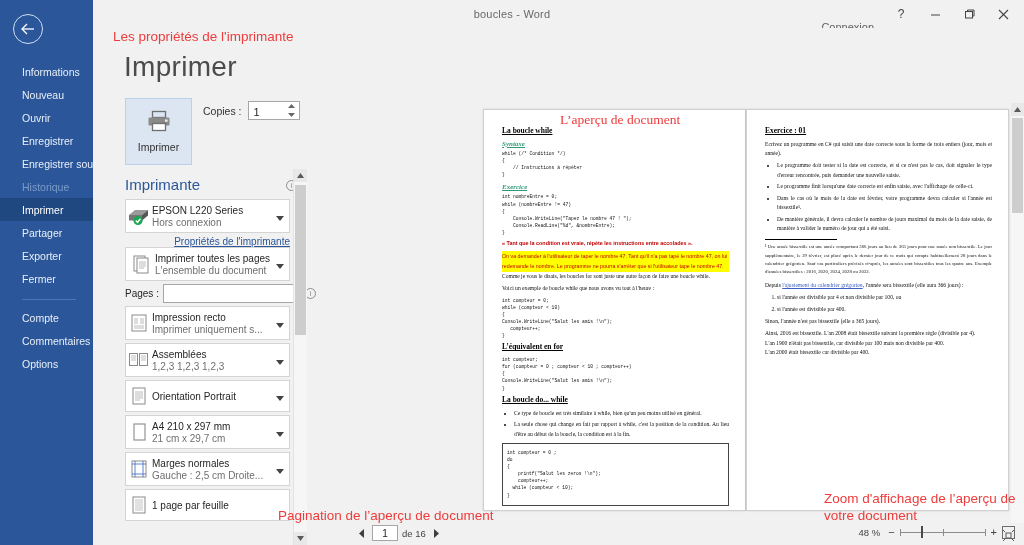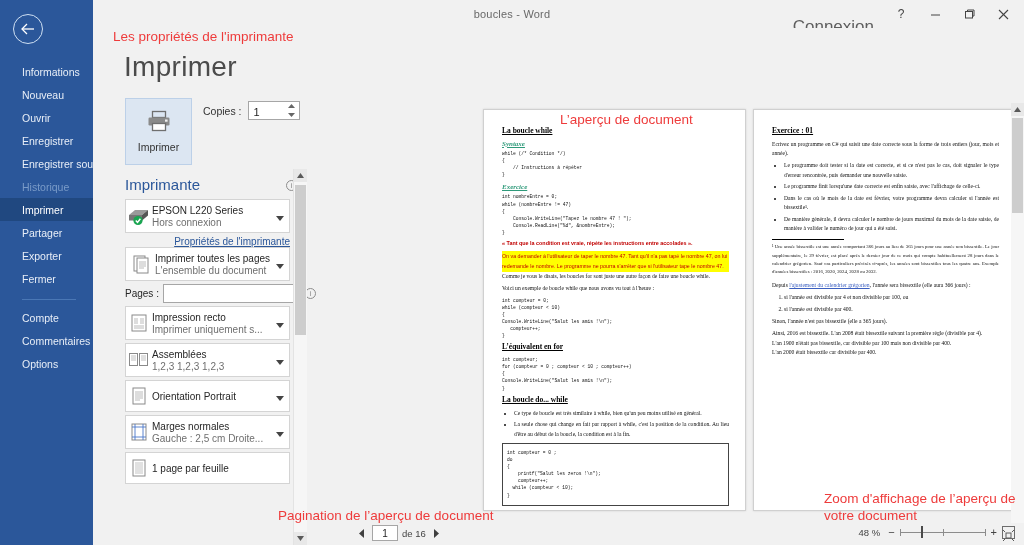--- a/index.html
+++ b/index.html
@@ -14,21 +14,21 @@
   .titlebar {
     position: absolute; left: 0; top: 0; width: 1024px; height: 28px;
     background: #f1f1f1; display: flex; align-items: center;
   }
   .title-text {
     position: absolute; left: 0; right: 0; text-align: center;
     font-size: 11px; color: #696969; letter-spacing: .2px;
   }
   .tb-right { position: absolute; right: 4px; top: 0; height: 28px;
               display: flex; align-items: center; }
-  .tb-item { font-size: 17px; color: #5e5e5e; padding: 0 10px;
+  .tb-item { font-size: 11px; color: #5e5e5e; padding: 0 10px;
              height: 28px; display: flex; align-items: center; margin-top: 25px; }
   .tb-btn { width: 34px; height: 28px; display: flex; align-items: center;
             justify-content: center; color: #444; font-size: 12px; }
   .tb-btn svg { display: block; }
 
   
   .rail {
     position: absolute; left: 0; top: 0; width: 93px; height: 545px;
     background: #2b579a;
   }
@@ -138,21 +138,21 @@
     left: 0; width: 13px; background: #f6f6f6; }
   .set-scroll .sb-thumb { position: absolute; left: 1px; top: 16px;
     width: 11px; height: 150px; background: #cdcdcd; }
   .set-scroll .sb-bot { position: absolute; bottom: 0; }
 
   
   .preview {
     position: absolute; left: 225px; top: 0; width: 706px; height: 517px;
     background: #f1f1f1;
   }
-  .pv-pages { position: absolute; left: 165px; top: 81px; display: flex; gap: 7px; }
+  .pv-pages { position: absolute; left: 165px; top: 81px; display: flex; }
   .pv-page {
     width: 263px; height: 402px; background: #fff;
     border: 1px solid #d0d0d0; box-shadow: 0 0 2px rgba(0,0,0,.12);
     position: relative; overflow: hidden;
   }
   .doc { position: absolute; left: 18px; top: 16px; right: 16px; }
   .doc h3 {
     font-family: "Liberation Serif", serif; font-size: 7.5px; font-weight: bold;
     text-decoration: underline; color: #000; margin-bottom: 5px;
   }
@@ -230,21 +230,21 @@
                    background: #4a4a4a; }
   .zfit { width: 13px; height: 13px; border: 1px solid #6c6c6c;
           position: relative; }
 
   
   .anno {
     position: absolute; color: #ee3b3b; font-size: 13.5px;
     font-family: "Liberation Sans", sans-serif; white-space: nowrap; z-index: 30;
   }
   .anno.a1 { left: 113px; top: 29px; }
-  .anno.a2 { left: 560px; top: 112px; }
+  .anno.a2 { left: 560px; top: 112px; font-family: Liberation Serif, serif; }
   .anno.a3 { left: 278px; top: 508px; }
   .anno.a4 { left: 824px; top: 491px; line-height: 1.25; white-space: normal;
              width: 196px; }
 </style>
 </head>
 <body>
 
 <div class="app">
 
   <div class="titlebar">
@@ -458,20 +458,36 @@
         <span class="txt">
           <span class="t1">Orientation Portrait</span>
         </span>
         <span class="caret">
           <svg width="8" height="5" viewBox="0 0 8 5">
               <polygon points="0,0 8,0 4,5" fill="#444"></polygon>
             </svg>
         </span>
       </div>
 
+      <div class="opt" style="min-height:34px;">
+        <span class="ico">
+          <svg width="20" height="20" viewBox="0 0 20 20">
+            <rect x="5" y="2" width="11" height="16" fill="#fff" stroke="#8a8a8a" stroke-width="1.1"></rect>
+          </svg>
+        </span>
+        <span class="txt">
+          <span class="t1">A4 210 x 297 mm</span>
+          <span class="t2">21 cm x 29,7 cm</span>
+        </span>
+        <span class="caret">
+          <svg width="8" height="5" viewBox="0 0 8 5">
+              <polygon points="0,0 8,0 4,5" fill="#444"></polygon>
+            </svg>
+        </span>
+      </div>
 
       <div class="opt" style="min-height:34px;">
         <span class="ico">
           <svg width="20" height="20" viewBox="0 0 20 20">
             <rect x="3" y="2" width="14" height="16" fill="#fff" stroke="#8a8a8a" stroke-width="1"></rect>
             <g stroke="#4a76c8" stroke-width=".9">
                 <line x1="6" y1="2" x2="6" y2="18"></line>
                 <line x1="14" y1="2" x2="14" y2="18"></line>
                 <line x1="3" y1="5" x2="17" y2="5"></line>
                 <line x1="3" y1="15" x2="17" y2="15"></line>

